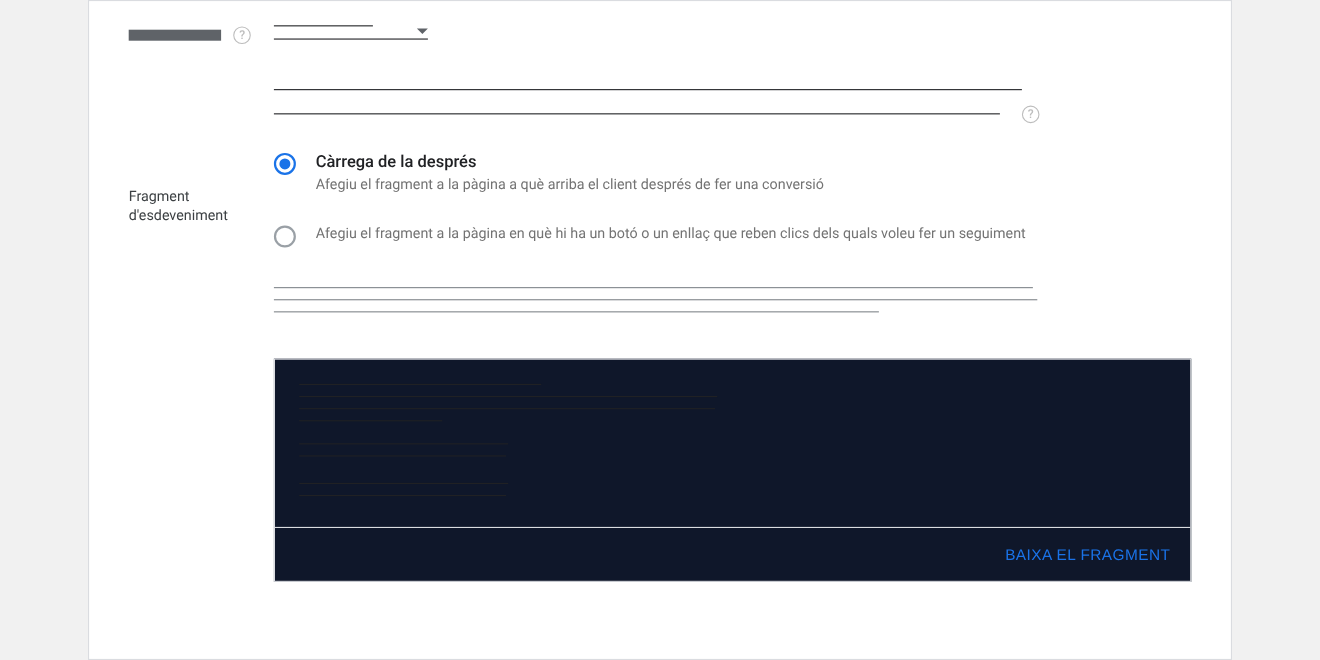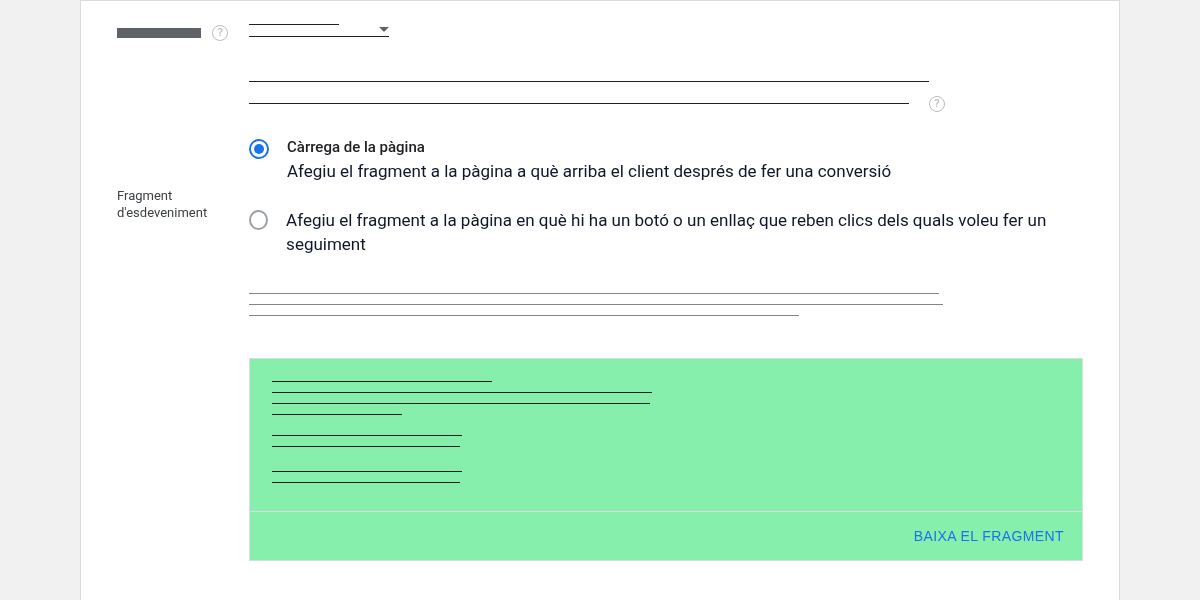--- a/index.html
+++ b/index.html
@@ -121,22 +121,22 @@
     border-radius: 50%;
     background: #1a73e8;
   }
   .radio-body .title {
     font-size: 15px;
     color: #202124;
     font-weight: 500;
     margin-bottom: 4px;
   }
   .radio-body .desc {
-    font-size: 17px;
-    color: #0f172a;
+    font-size: 13px;
+    color: #737373;
     line-height: 1.4;
   }
 
   
   .grey-lines {
     margin-top: 36px;
     margin-bottom: 8px;
   }
   .grey-lines .gl {
     height: 0;
@@ -144,21 +144,21 @@
     margin-bottom: 10px;
   }
   .gl-690 { width: 690px; }
   .gl-694 { width: 694px; }
   .gl-550 { width: 550px; }
 
   
   .snippet-box {
     border: 1px solid #dadce0;
     margin: 14px 36px 0 168px;
-    background: #86efac;
+    background: #0f172a;
   }
   .snippet-inner {
     padding: 22px 22px 28px 22px;
   }
   .cl {
     height: 0;
     border-top: 1px solid #202124;
     margin-bottom: 10px;
   }
   .cl-220 { width: 220px; }
@@ -216,21 +216,21 @@
           <div class="ul-line ul-680"></div>
           <div class="twin-row">
             <div class="ul-line ul-660"></div>
             <span class="help-dot">?</span>
           </div>
         </div>
 
         <div class="radio-item">
           <div class="radio-circle selected"></div>
           <div class="radio-body">
-            <div class="title">Càrrega de la pàgina</div>
+            <div class="title">Càrrega de la després</div>
             <div class="desc">Afegiu el fragment a la pàgina a què arriba el client després de fer una conversió</div>
           </div>
         </div>
 
         <div class="radio-item">
           <div class="radio-circle"></div>
           <div class="radio-body">
             <div class="desc">Afegiu el fragment a la pàgina en què hi ha un botó o un enllaç que reben clics dels quals voleu fer un seguiment</div>
           </div>
         </div>

